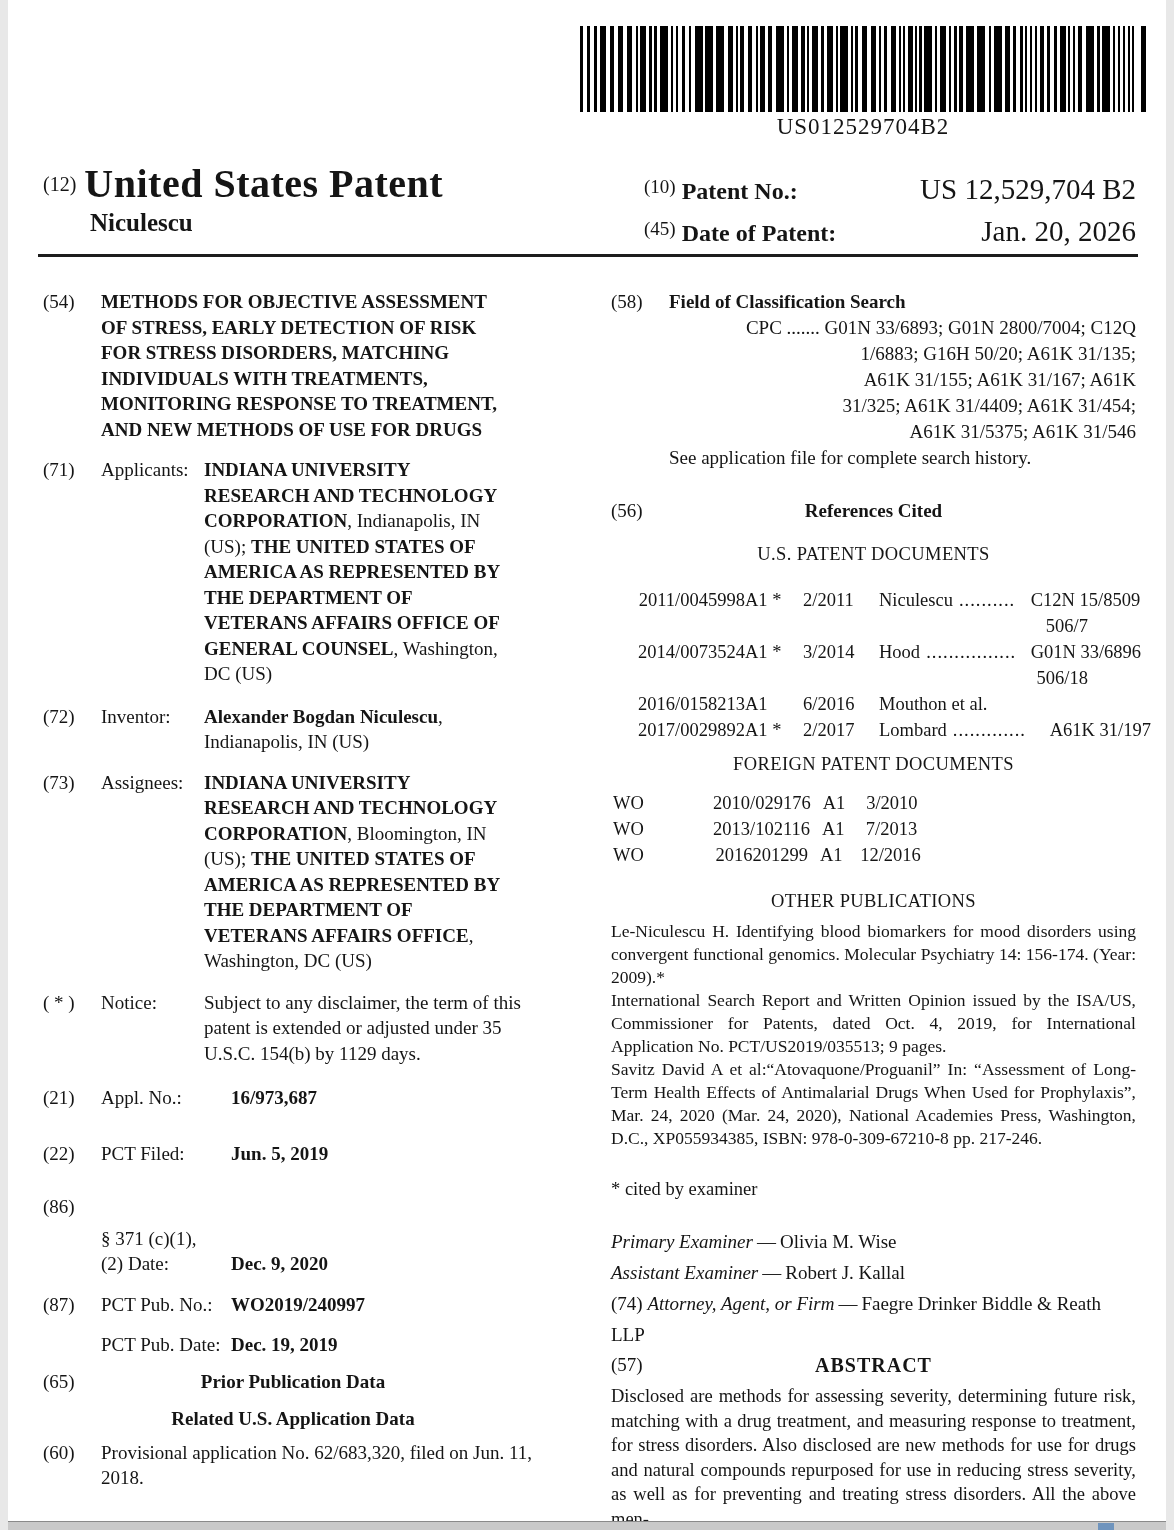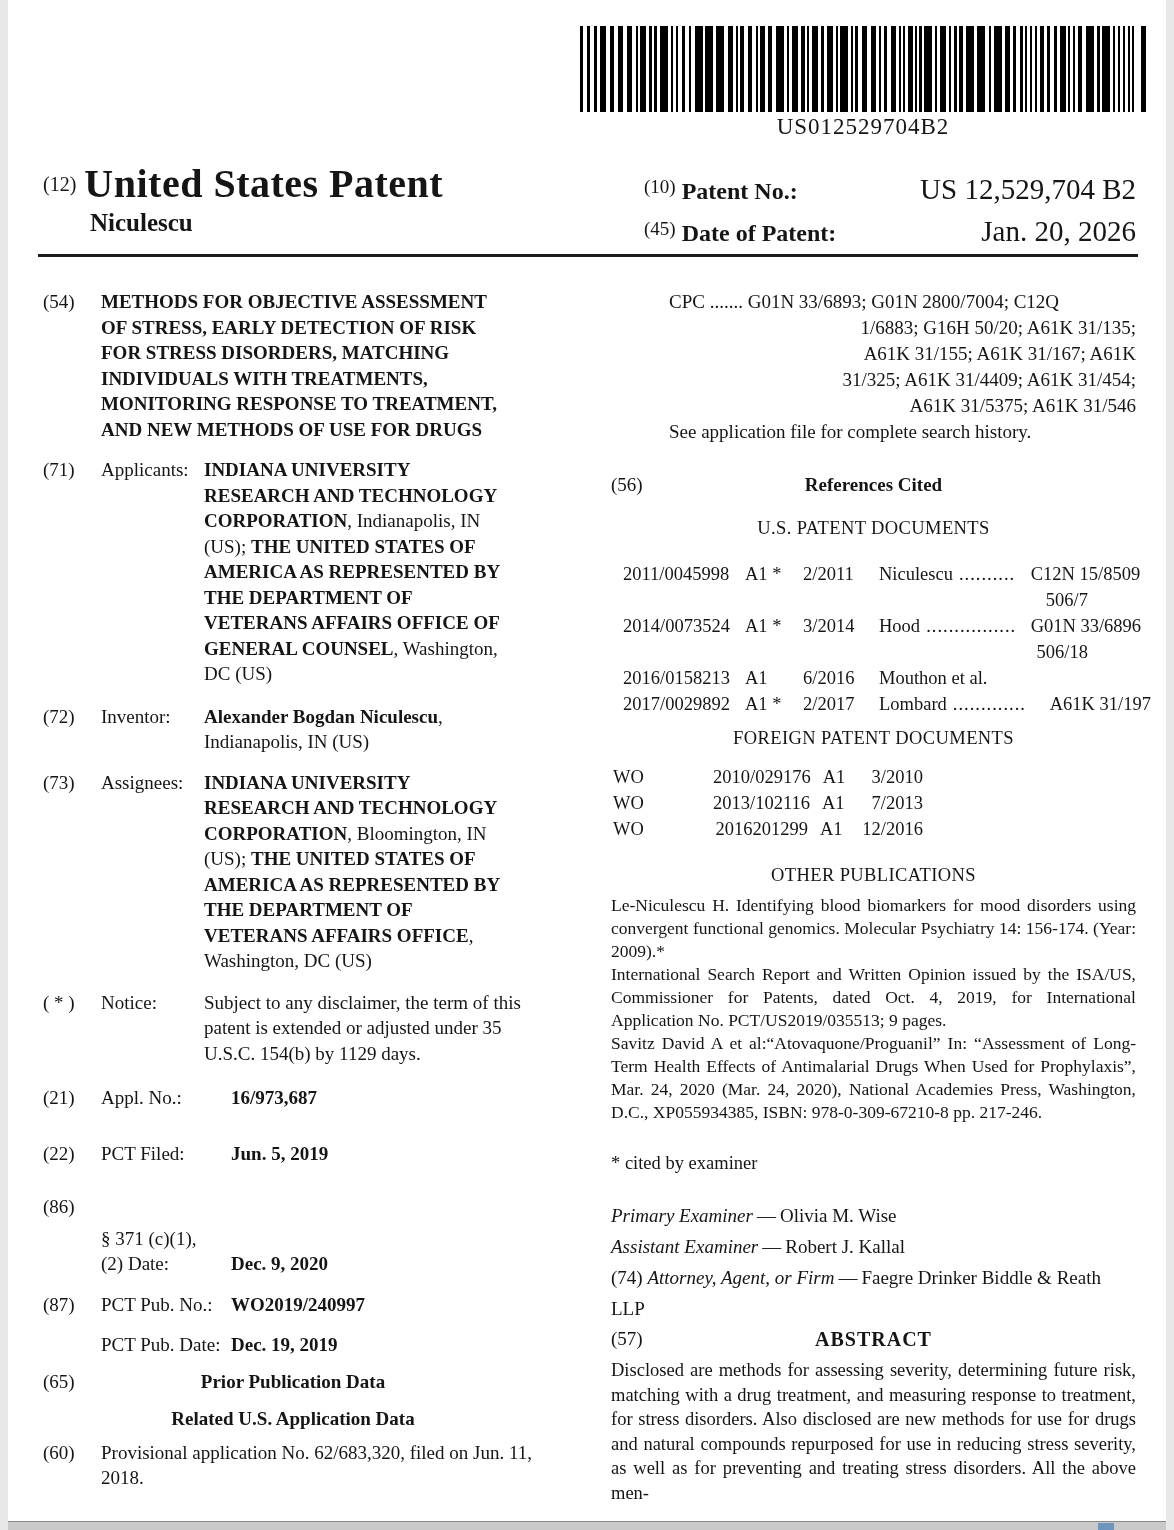--- a/index.html
+++ b/index.html
@@ -38,38 +38,38 @@
   .mt19{margin-top:19px}.mt30{margin-top:30px}.mt28{margin-top:28px}
   .mt6{margin-top:6px}.mt11{margin-top:11px}
   .mt12{margin-top:12px}.mt8{margin-top:8px}
   .center-h{text-align:center;font-weight:bold;}
   .sec{position:relative;}
   .sec .fnum{position:absolute;left:0;top:0;}
   .pubdata-row{display:flex;padding-left:58px;gap:62px;margin-top:13px;}
   
   .cpc-block{margin-left:58px;}
   .cpc-line{text-align:right;}
-  .cpc-first{text-align:left;}
+  .cpc-first{text-align:right;}
   .see-line{margin-left:58px;}
   .caps-h{text-align:center;font-size:18.5px;letter-spacing:0.4px;margin-top:17px;}
   .ustable{margin-left:12px;padding-right:48px;font-size:18.5px;margin-top:20px;}
   .usrow{display:flex;}
-  .uspub{flex:0 0 122px;}
+  .uspub{flex:0 0 122px;text-align:right;}
   .uskind{flex:0 0 58px;}
   .usdate{flex:0 0 76px;}
   .usname{flex:1 1 auto;}
   .usdots{margin-left:6px;letter-spacing:1px;}
   .uscls{flex:0 0 125px;text-align:right;}
   .uscls2{text-align:right;}
   .ftable{margin-left:2px;width:310px;font-size:18.5px;margin-top:13px;}
   .frow2{display:flex;}
   .fcc{flex:0 0 100px;}
   .fnum2{flex:0 0 95px;text-align:right;}
   .fkind{flex:0 0 50px;padding-left:12px;box-sizing:border-box;}
-  .fdate{flex:1 1 auto;text-align:right;}
+  .fdate{flex:1 1 auto;text-align:center;}
   .pubs{margin-top:6px;font-size:17.5px;line-height:23px;text-align:justify;}
   .pubs p{margin:0;}
   .cited{margin-top:26px;font-size:18.5px;}
   .exam{margin-top:24px;line-height:31px;}
   .exam i{font-style:italic;}
   .dash{margin:0 4px;}
   .abstract-h{margin-top:2px;}
   .abstract-h .center-h{font-size:20px;letter-spacing:1px;}
   .abstract-txt{margin-top:6px;font-size:18.5px;line-height:24.5px;text-align:justify;}
   
@@ -276,20 +276,24 @@
 
     <div class="frow mt8">
       <span class="fnum">(60)</span>
       <div class="fval">Provisional application No. 62/683,320, filed on Jun. 11, 2018.</div>
     </div>
 
   </div>
 
   <div class="col-right">
 
+    <div class="frow">
+      <span class="fnum">(58)</span>
+      <div class="fval bold">Field of Classification Search</div>
+    </div>
     <div class="cpc-block">
       <div class="cpc-first">CPC ....... G01N 33/6893; G01N 2800/7004; C12Q</div>
       <div class="cpc-line">1/6883; G16H 50/20; A61K 31/135;</div>
       <div class="cpc-line">A61K 31/155; A61K 31/167; A61K</div>
       <div class="cpc-line">31/325; A61K 31/4409; A61K 31/454;</div>
       <div class="cpc-line">A61K 31/5375; A61K 31/546</div>
     </div>
     <div class="see-line">See application file for complete search history.</div>
 
     <div class="sec" style="margin-top:27px">

